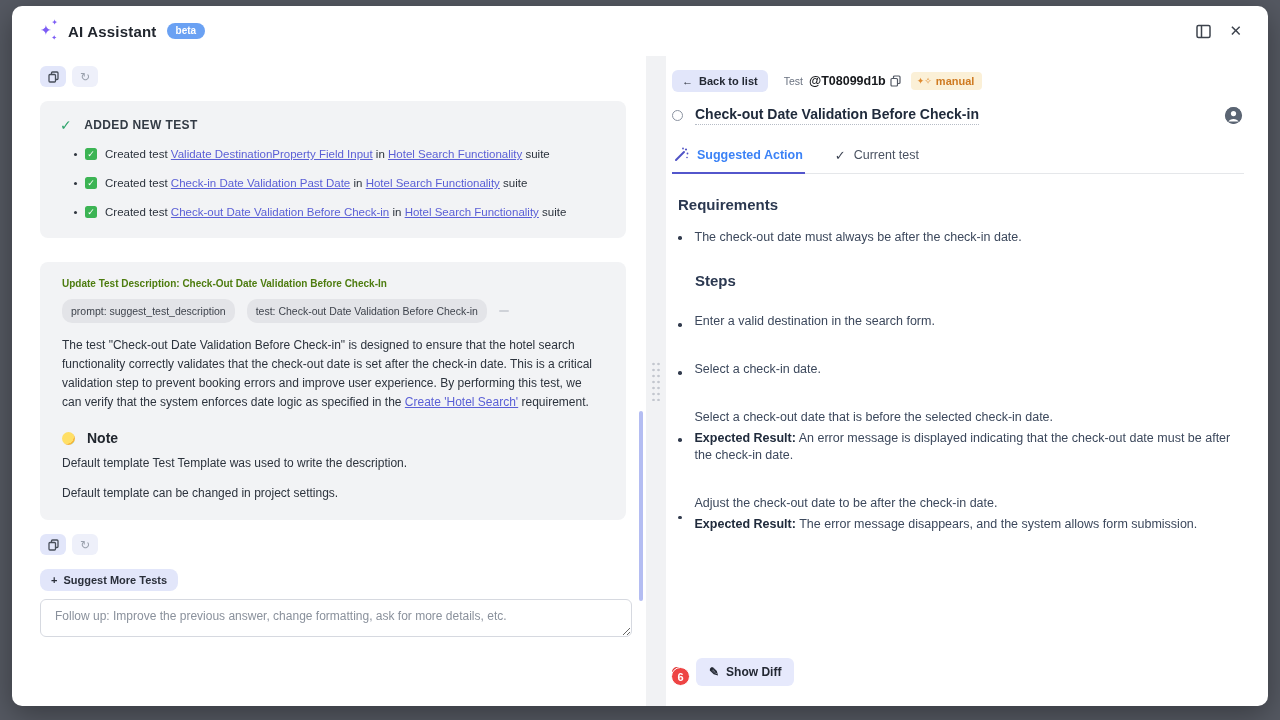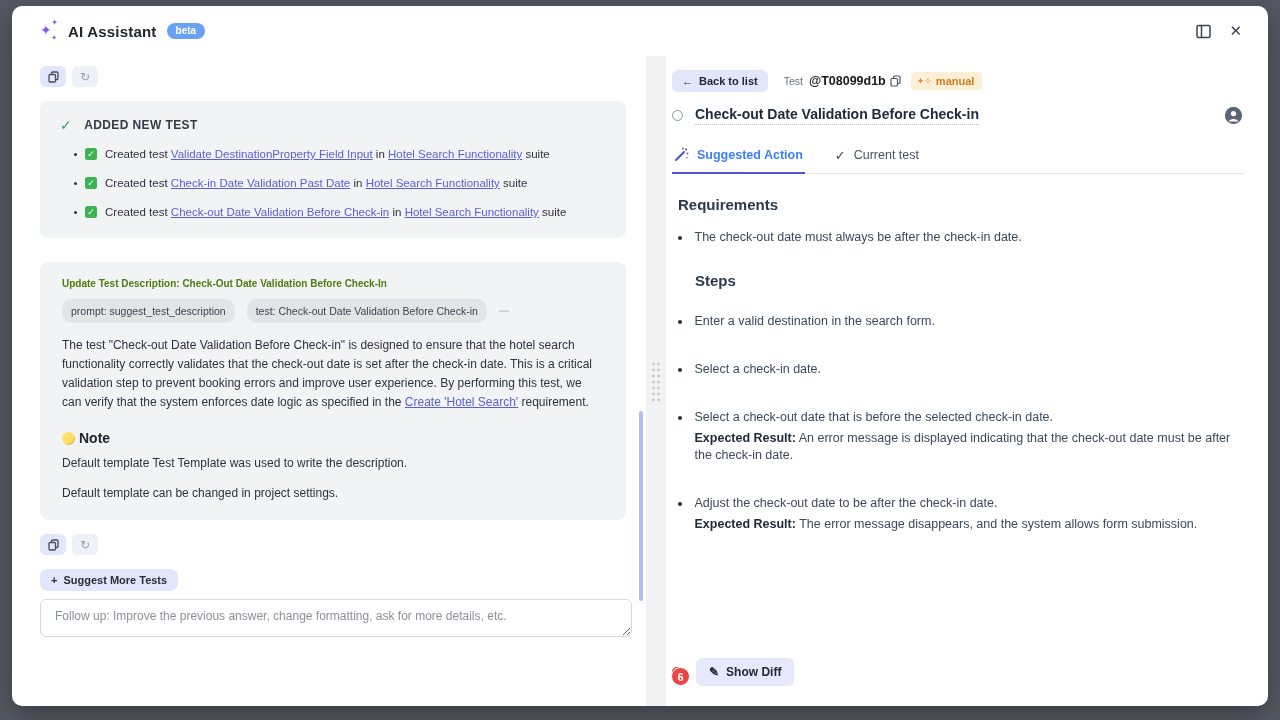--- a/index.html
+++ b/index.html
@@ -51,21 +51,21 @@
   .ckbox { flex:none; width:12px; height:12px; background:#3cb454; border-radius:2.5px; color:#fff;
     font-size:9px; line-height:12px; text-align:center; margin-top:1px; }
   a.lnk { color:#5a5fd6; text-decoration:underline; cursor:pointer; }
 
   .card2 { padding:16px 22px 18px; }
   .card2-title { font-size:10px; font-weight:bold; color:#4d7c0f; margin-bottom:10px; }
   .tag-row { display:flex; gap:12px; align-items:center; margin-bottom:13px; }
   .tag { background:#e3e4e8; color:#3f444d; font-size:10.5px; padding:6px 9px; border-radius:10px; }
   .tag-dash { width:10px; height:2px; background:#cfd2d8; border-radius:1px; }
   .para { font-size:12px; line-height:19px; color:#2c333d; margin-bottom:18px; max-width:560px; }
-  .note-hdr { display:flex; align-items:center; gap:4px; font-size:14px; font-weight:bold;
+  .note-hdr { display:flex; align-items:center; gap:12px; font-size:14px; font-weight:bold;
     color:#21262e; margin:4px 0 10px; }
   .chick { width:13px; height:13px; border-radius:50%;
     background:radial-gradient(circle at 35% 35%, #ffdf66 60%, #f4b73f 61%, #f4b73f 75%, #7fc57f 76%); }
   .note-line { font-size:12px; color:#2c333d; margin-bottom:16px; }
   .bq { border-left:3px solid #8f97a3; padding:12px 0 12px 24px; margin:0 0 18px 2px; }
   .code-line { font-family:"DejaVu Sans Mono","Liberation Mono",monospace; font-size:10.5px;
     color:#c05b43; }
   .code-line + .code-line { margin-top:17px; }
 
   .suggest-btn { display:inline-flex; align-items:center; gap:6px; background:#e2e6fa; color:#2a2f3a;
@@ -98,21 +98,21 @@
   .tab { display:flex; align-items:center; gap:8px; font-size:12.5px; padding:6px 2px 10px; cursor:pointer; }
   .tab.active { color:#3b82f6; font-weight:bold; border-bottom:2px solid #5356cc; margin-bottom:-1px; }
   .tab.idle { color:#4a5261; }
   .tab .chk { color:#3e4554; font-weight:bold; font-size:13px; }
 
   .r-body { padding:22px 2px 0 6px; }
   .r-h { font-size:15px; font-weight:bold; color:#2b3850; margin-bottom:16px; }
   .r-li { display:flex; gap:13px; font-size:12.5px; color:#3c485c; line-height:17px; }
   .r-li .dot { width:3.5px; height:3.5px; border-radius:50%; background:#323c4e; margin-top:7px; flex:none; }
   .steps-h { margin:26px 0 24px 17px; }
-  .step { margin-bottom:21px; }
+  .step { margin-bottom:21px;align-items:center; }
   .exp { margin-top:4px; }
   .exp b { color:#202b3c; }
 
   .r-actions { position:absolute; left:6px; bottom:20px; display:flex; align-items:center; gap:14px; }
   .annot { border:2.5px solid #e23b3b; border-radius:7px; padding:3px; position:relative; }
   .primary-btn { background:#5559cf; color:#fff; border:none; border-radius:6px; font-size:12px;
     font-weight:bold; padding:7px 14px; display:inline-flex; align-items:center; gap:8px; cursor:pointer; }
   .annot-num { position:absolute; right:-10px; bottom:-11px; width:19px; height:19px; border-radius:50%;
     background:#ee4444; color:#fff; font-size:11px; font-weight:bold; display:flex; align-items:center;
     justify-content:center; border:1.5px solid #fff; }

